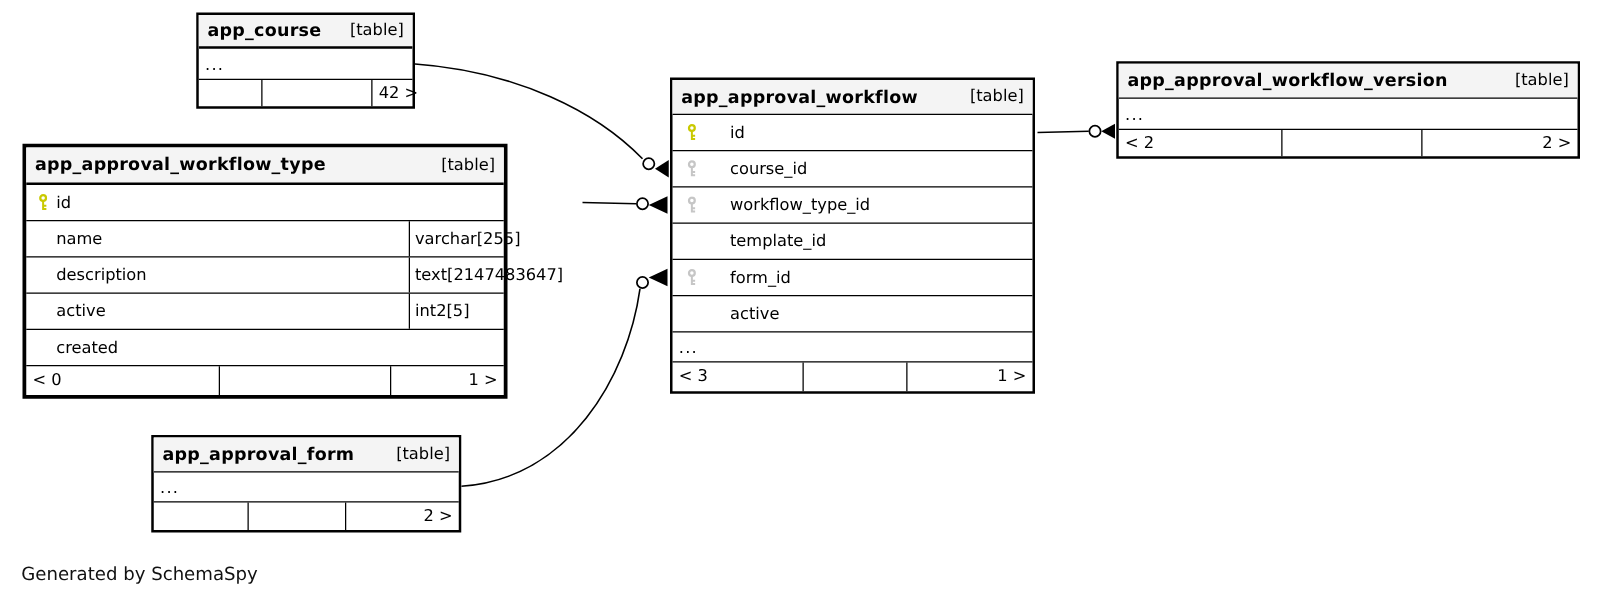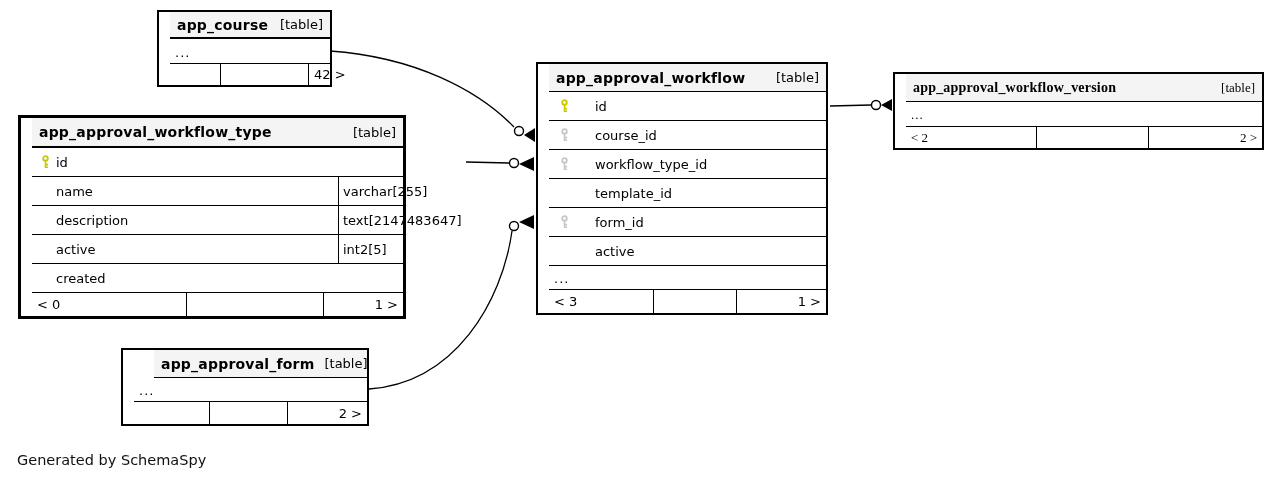--- a/index.html
+++ b/index.html
@@ -3,21 +3,21 @@
 <meta charset="utf-8">
 <title>diagram</title>
 <style>
   * { margin: 0; padding: 0; box-sizing: border-box; }
   html, body { background: #ffffff; }
   body { font-family: "DejaVu Sans", "Liberation Sans", sans-serif; font-size: 13px; color: #000; }
   #canvas { position: relative; width: 1281px; height: 481px; background: #fff; overflow: hidden; }
 
   svg.rel-overlay { position: absolute; left: 0; top: 0; z-index: 0; pointer-events: none; }
 
-  .tbl { position: absolute; background: #fff; border: 2px solid #000; z-index: 1; padding-left: 11px; }
+  .tbl { position: absolute; background: #fff; border: 2px solid #000; z-index: 1; }
   .tbl.thick { border-width: 3px; }
 
   .hdr { display: flex; justify-content: space-between; align-items: center;
          background: #f4f4f4; border-bottom: 2px solid #000; padding: 0 7px; height: 28px; }
   .tname { font-weight: bold; font-size: 14px; letter-spacing: 0.2px; white-space: nowrap; }
   .ttag  { font-size: 13px; white-space: nowrap; padding-left: 10px; }
 
   .crow { display: flex; align-items: stretch; border-bottom: 1px solid #000; height: 29px; }
   .ncell { display: flex; align-items: center; padding-left: 8px; flex: 1 1 auto; overflow: hidden; }
   .tcell { flex: 0 0 140px; border-left: 1px solid #000; display: flex; align-items: center;
@@ -57,30 +57,30 @@
   #t-type .fc:nth-child(3) { flex: 1 1 auto; }
 
   #t-wf { left: 536px; top: 62px; width: 292px; }
   #t-wf .hdr { height: 28px; border-bottom-width: 1px; }
   #t-wf .ell { height: 24px; }
   #t-wf .ftr { height: 23px; }
   #t-wf .fc:nth-child(1) { flex: 0 0 104px; }
   #t-wf .fc:nth-child(2) { flex: 0 0 83px; }
   #t-wf .fc:nth-child(3) { flex: 1 1 auto; }
 
-  #t-version { left: 893px; top: 72px; width: 371px; font-family: Liberation Serif, serif; }
+  #t-version { left: 893px; top: 49px; width: 371px; }
   #t-version .hdr { height: 28px; border-bottom-width: 1px; }
   #t-version .ell { height: 25px; }
   #t-version .ftr { height: 21px; }
   #t-version .fc:nth-child(1) { flex: 0 0 130px; }
   #t-version .fc:nth-child(2) { flex: 0 0 112px; }
   #t-version .fc:nth-child(3) { flex: 1 1 auto; }
 
   #t-form { left: 121px; top: 348px; width: 248px; }
-  #t-form .hdr { height: 28px; border-bottom-width: 1px; margin-left: 20px; }
+  #t-form .hdr { height: 28px; border-bottom-width: 1px; }
   #t-form .ell { height: 24px; }
   #t-form .ftr { height: 22px; }
   #t-form .fc:nth-child(1) { flex: 0 0 75px; }
   #t-form .fc:nth-child(2) { flex: 0 0 78px; }
   #t-form .fc:nth-child(3) { flex: 1 1 auto; }
 
   .note { position: absolute; left: 17px; top: 452px; font-size: 14.5px; color: #111; }
 </style>
 </head>
 <body>

